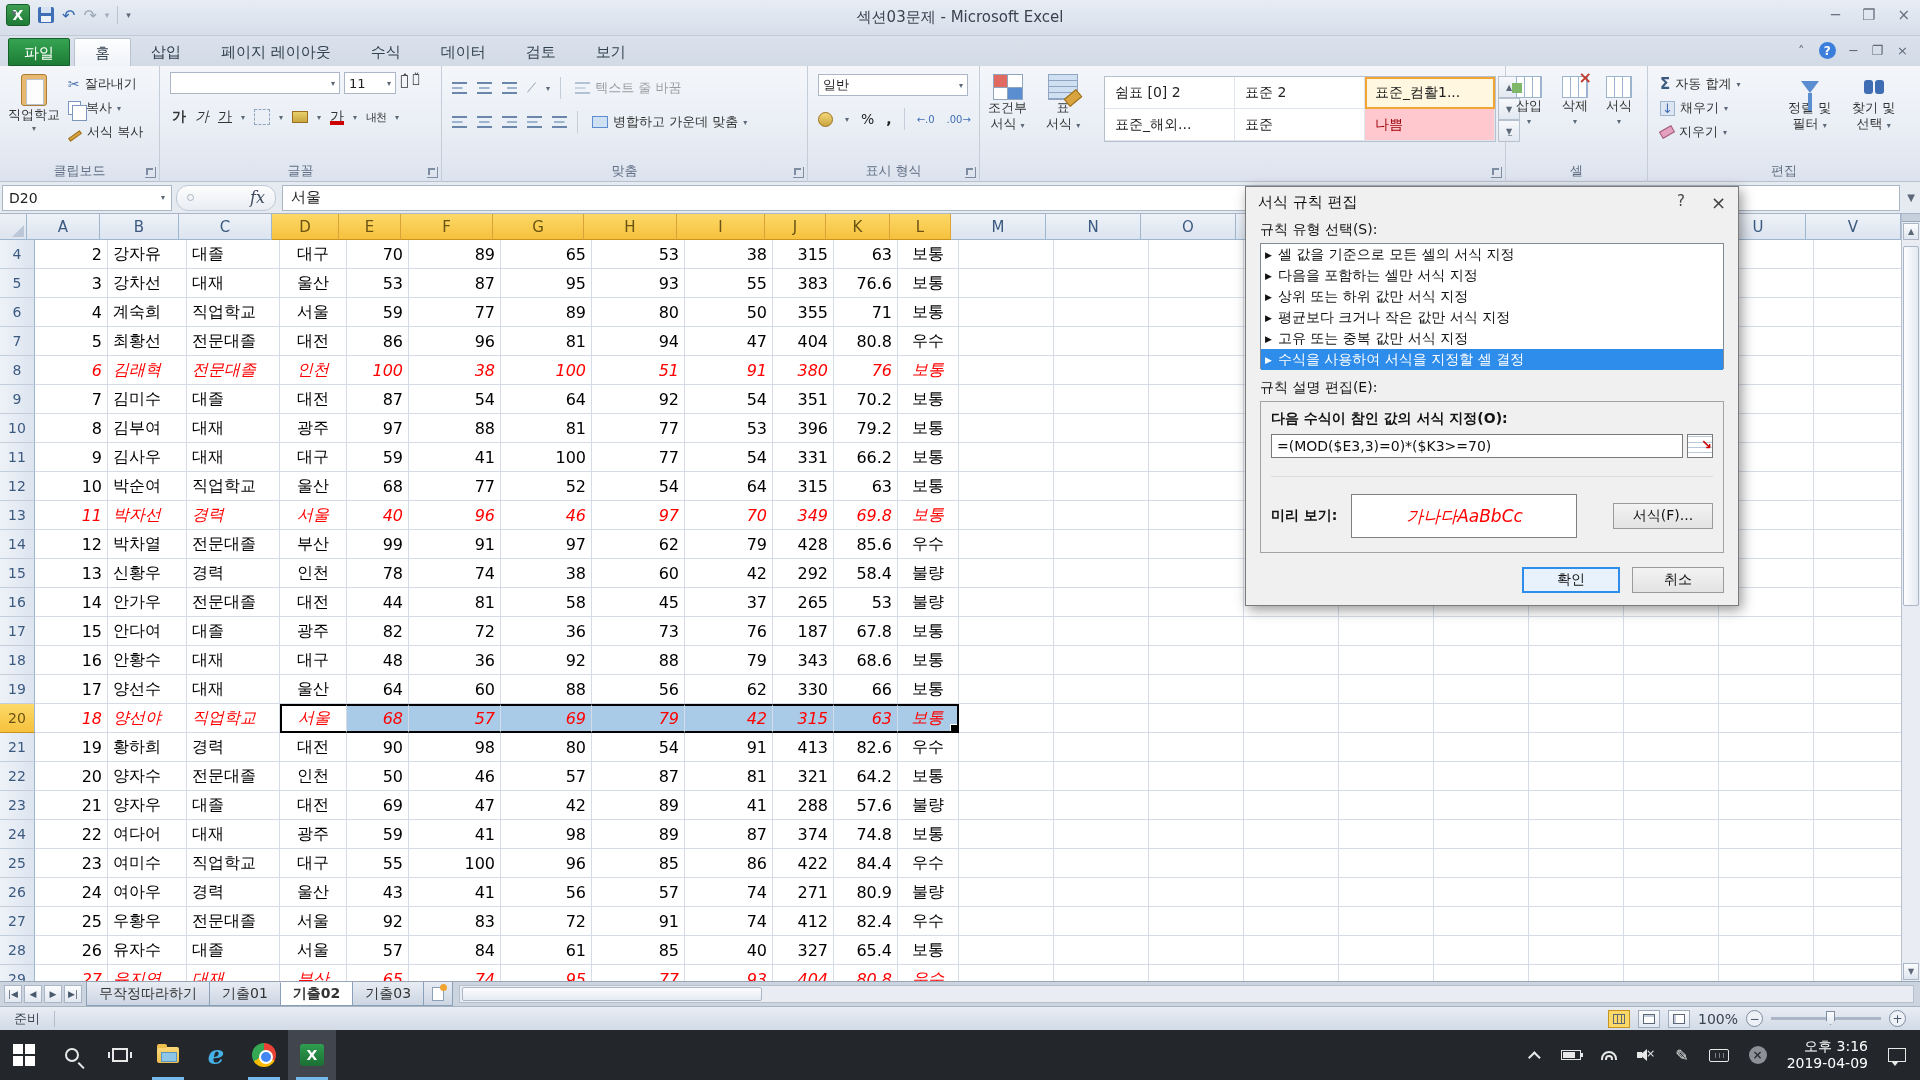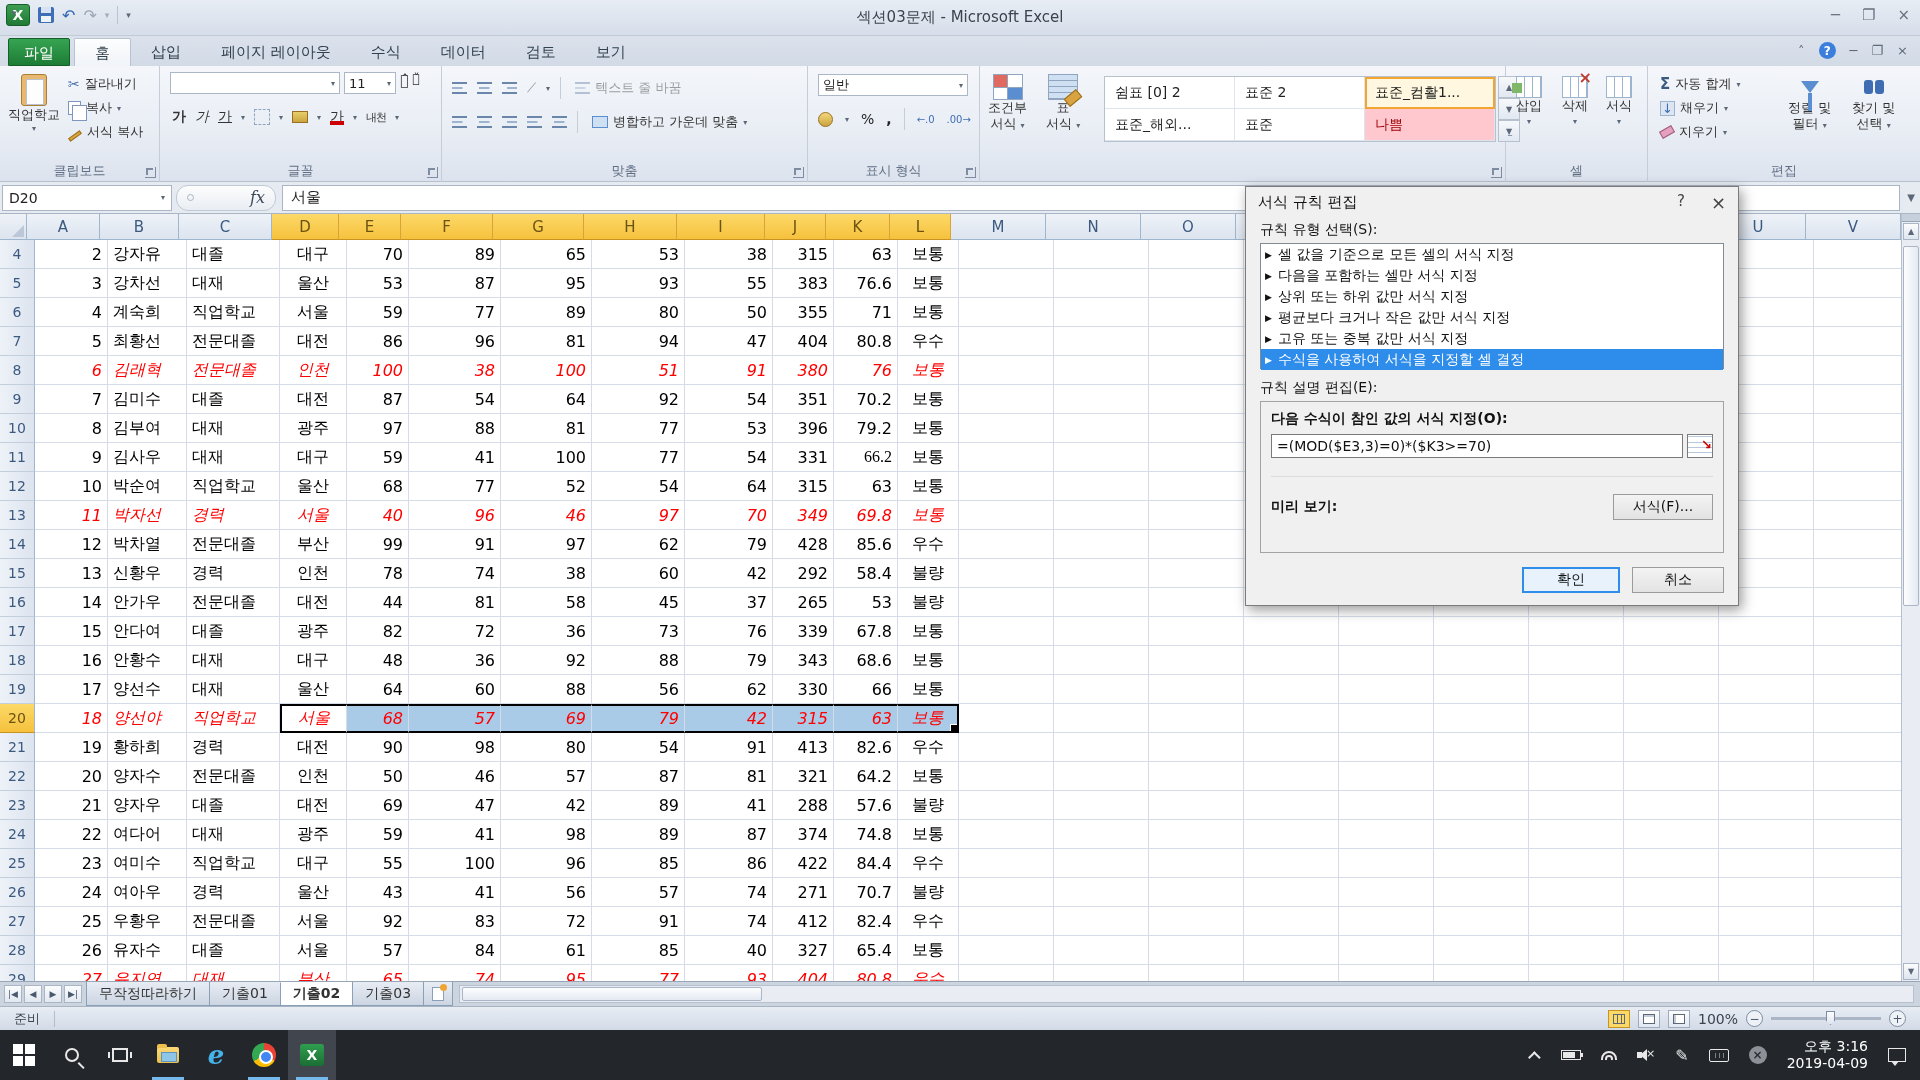--- a/index.html
+++ b/index.html
@@ -670,21 +670,21 @@
         <div class="cell ar" style="width: 73px;">9</div>
         <div class="cell al" style="width: 79px;">김사우</div>
         <div class="cell al" style="width: 93px;">대재</div>
         <div class="cell ac" style="width: 67px;">대구</div>
         <div class="cell ar" style="width: 62px;">59</div>
         <div class="cell ar" style="width: 92px;">41</div>
         <div class="cell ar" style="width: 91px;">100</div>
         <div class="cell ar" style="width: 93px;">77</div>
         <div class="cell ar" style="width: 88px;">54</div>
         <div class="cell ar" style="width: 61px;">331</div>
-        <div class="cell ar" style="width: 64px; font-family: Liberation Serif, serif;">66.2</div>
+        <div class="cell ar" style="width: 64px;">66.2</div>
         <div class="cell ac" style="width: 61px;">보통</div>
         <div class="cell al" style="width: 95px;"></div>
         <div class="cell al" style="width: 95px;"></div>
         <div class="cell al" style="width: 95px;"></div>
         <div class="cell al" style="width: 95px;"></div>
         <div class="cell al" style="width: 95px;"></div>
         <div class="cell al" style="width: 95px;"></div>
         <div class="cell al" style="width: 95px;"></div>
         <div class="cell al" style="width: 95px;"></div>
         <div class="cell al" style="width: 95px;"></div>
@@ -819,21 +819,21 @@
         <div class="row-hdr">17</div>
         <div class="cell ar" style="width: 73px;">15</div>
         <div class="cell al" style="width: 79px;">안다여</div>
         <div class="cell al" style="width: 93px;">대졸</div>
         <div class="cell ac" style="width: 67px;">광주</div>
         <div class="cell ar" style="width: 62px;">82</div>
         <div class="cell ar" style="width: 92px;">72</div>
         <div class="cell ar" style="width: 91px;">36</div>
         <div class="cell ar" style="width: 93px;">73</div>
         <div class="cell ar" style="width: 88px;">76</div>
-        <div class="cell ar" style="width: 61px;">339</div>
+        <div class="cell ar" style="width: 61px;">187</div>
         <div class="cell ar" style="width: 64px;">67.8</div>
         <div class="cell ac" style="width: 61px;">보통</div>
         <div class="cell al" style="width: 95px;"></div>
         <div class="cell al" style="width: 95px;"></div>
         <div class="cell al" style="width: 95px;"></div>
         <div class="cell al" style="width: 95px;"></div>
         <div class="cell al" style="width: 95px;"></div>
         <div class="cell al" style="width: 95px;"></div>
         <div class="cell al" style="width: 95px;"></div>
         <div class="cell al" style="width: 95px;"></div>
@@ -1045,21 +1045,21 @@
         <div class="cell ar" style="width: 73px;">24</div>
         <div class="cell al" style="width: 79px;">여아우</div>
         <div class="cell al" style="width: 93px;">경력</div>
         <div class="cell ac" style="width: 67px;">울산</div>
         <div class="cell ar" style="width: 62px;">43</div>
         <div class="cell ar" style="width: 92px;">41</div>
         <div class="cell ar" style="width: 91px;">56</div>
         <div class="cell ar" style="width: 93px;">57</div>
         <div class="cell ar" style="width: 88px;">74</div>
         <div class="cell ar" style="width: 61px;">271</div>
-        <div class="cell ar" style="width: 64px;">70.7</div>
+        <div class="cell ar" style="width: 64px;">80.9</div>
         <div class="cell ac" style="width: 61px;">불량</div>
         <div class="cell al" style="width: 95px;"></div>
         <div class="cell al" style="width: 95px;"></div>
         <div class="cell al" style="width: 95px;"></div>
         <div class="cell al" style="width: 95px;"></div>
         <div class="cell al" style="width: 95px;"></div>
         <div class="cell al" style="width: 95px;"></div>
         <div class="cell al" style="width: 95px;"></div>
         <div class="cell al" style="width: 95px;"></div>
         <div class="cell al" style="width: 95px;"></div>
@@ -1278,20 +1278,23 @@
       <div class="bold">다음 수식이 참인 값의 서식 지정(O):</div>
       <div id="formula-row">
         <div id="formula-field">
             <span>=(MOD($E3,3)=0)*($K3&gt;=70)</span>
           </div>
         <div class="refedit"></div>
       </div>
       <div class="desc-sep"></div>
       <div id="preview-row">
         <span class="bold">미리 보기:</span>
+        <div id="preview-box">
+          <span id="preview-text">가나다AaBbCc</span>
+        </div>
         <div class="btn" id="fmt-btn">서식(F)...</div>
       </div>
     </div>
   </div>
   <div id="dlg-actions">
     <div class="btn" id="ok-btn">확인</div>
     <div class="btn" id="cancel-btn">취소</div>
   </div>
 </div>
 

